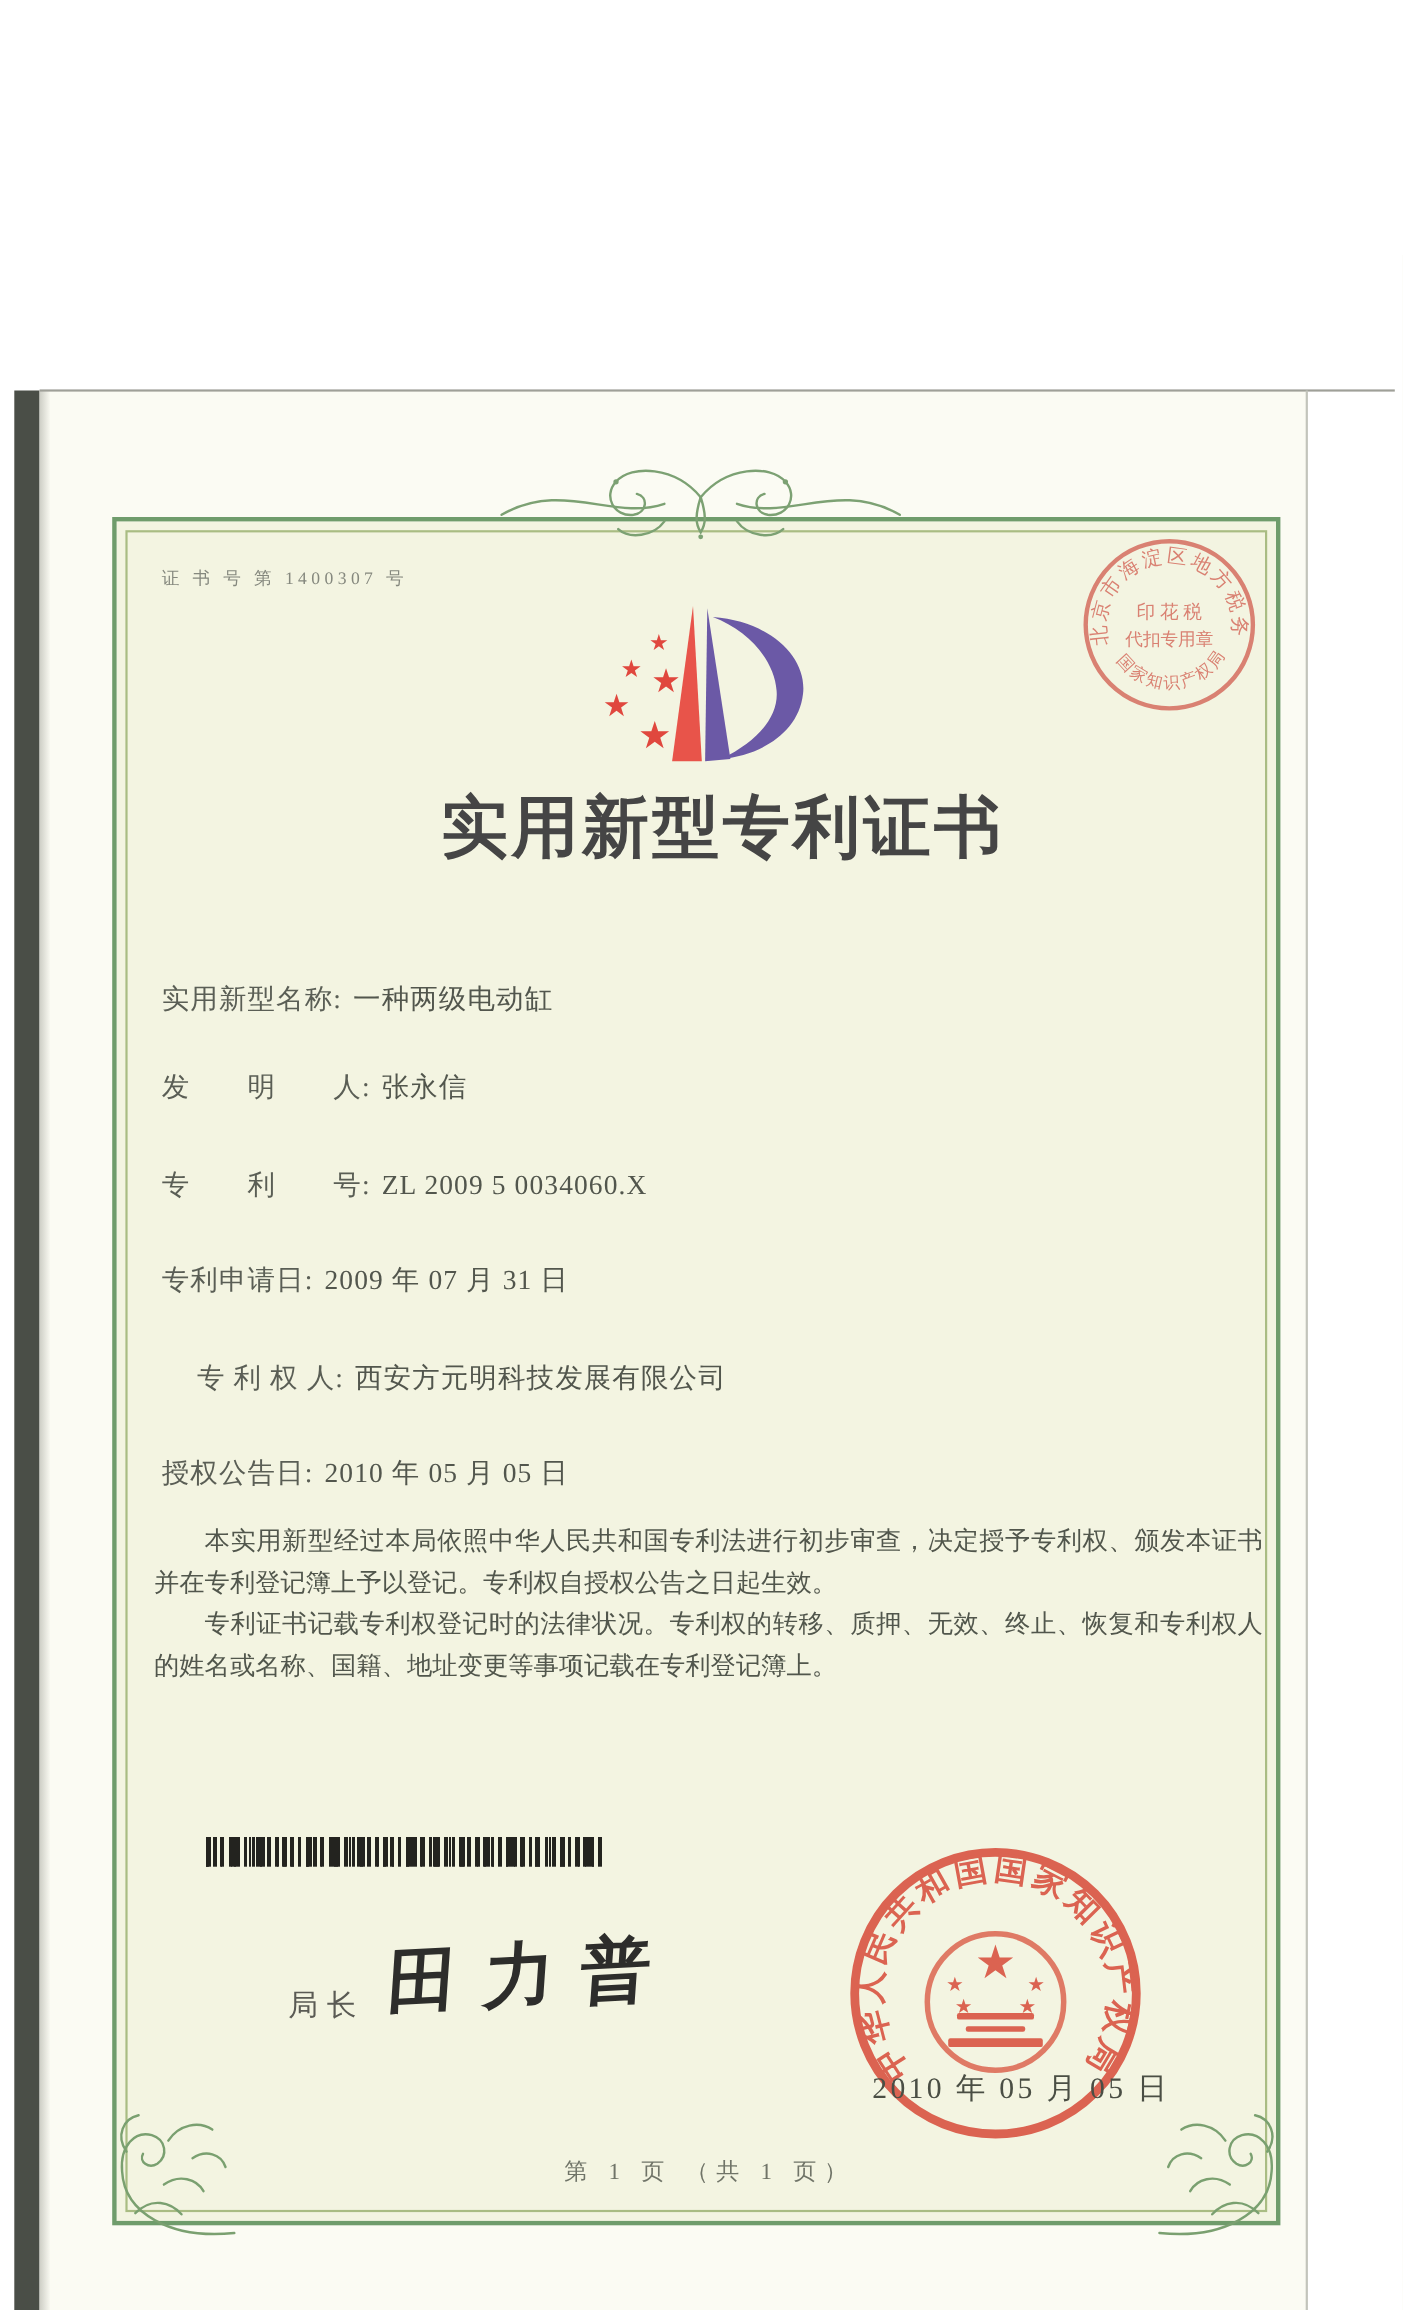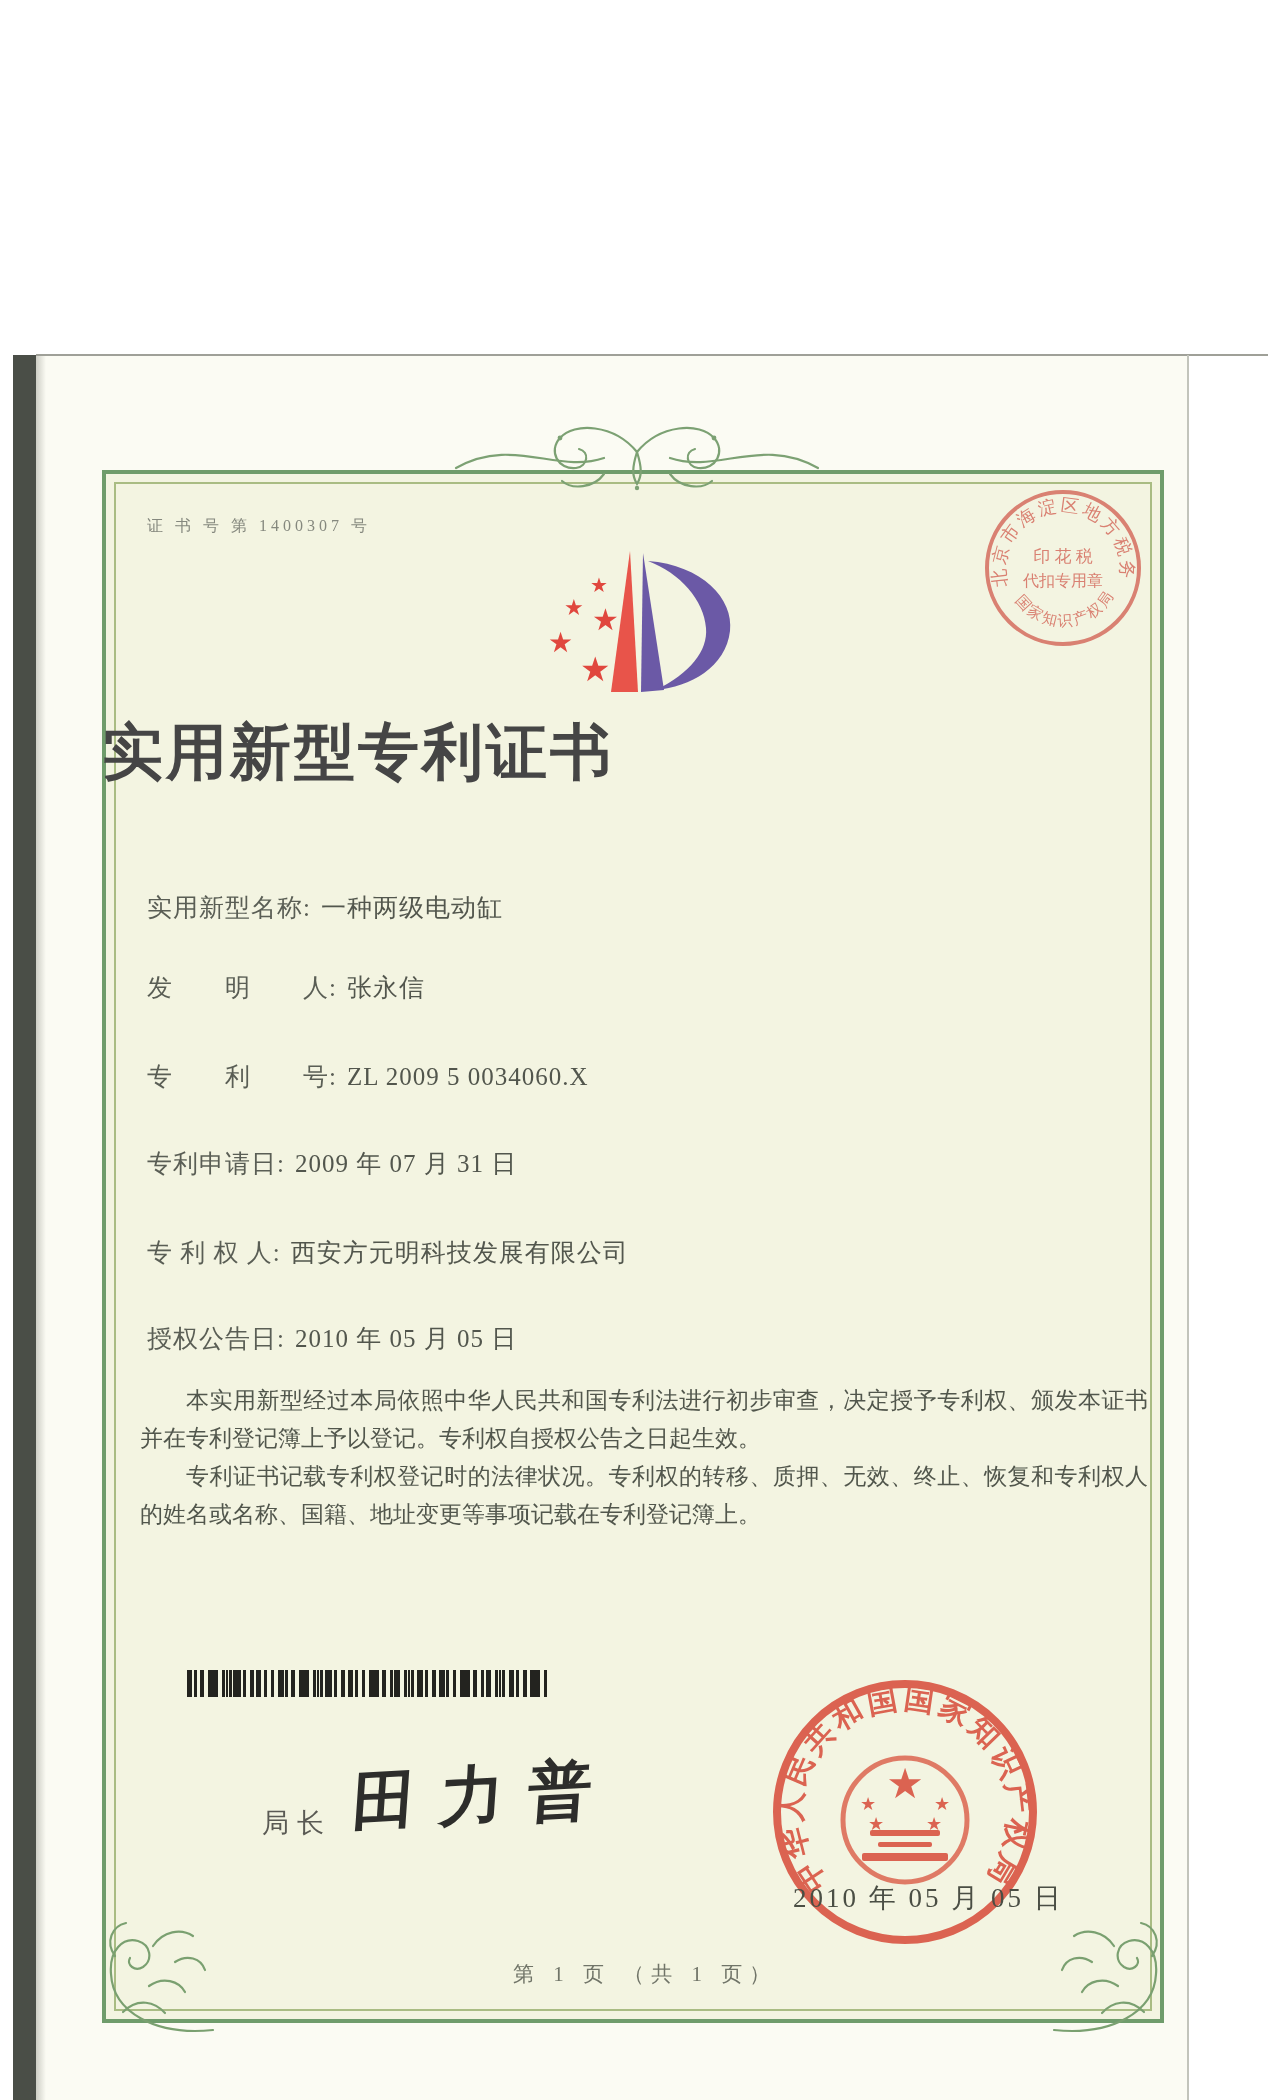--- a/index.html
+++ b/index.html
@@ -19,22 +19,22 @@
         border:4px solid #6f9c6b;box-sizing:border-box;}
   .frame-inner{position:absolute;left:114px;top:482px;width:1038px;height:1529px;
         border:2px solid #a9bc83;box-sizing:border-box;}
   .ornament{position:absolute;pointer-events:none;}
   
   .cert-no{position:absolute;left:147px;top:516px;font-size:16px;letter-spacing:4px;color:#85887e;}
   
   .logo{position:absolute;left:540px;top:545px;width:210px;height:155px;}
   .logo .star{position:absolute;color:#e0473e;line-height:1;}
   
-  .title{position:absolute;left:102px;top:712px;width:1062px;
-        font-size:61px;font-weight:bold;letter-spacing:3px;color:#454545;}
+  .title{position:absolute;left:102px;top:712px;width:1062px;text-align:center;
+        font-size:61px;font-weight:bold;letter-spacing:3px;color:#454545;padding-left:24px;}
   
   .field{position:absolute;left:147px;font-size:25px;color:#5a5e55;letter-spacing:1px;white-space:nowrap;}
   .field .val{color:#52564d;margin-left:10px;}
   
   .body-text{position:absolute;left:140px;top:1382px;width:1008px;font-size:23px;
         line-height:38px;color:#51564c;text-align:justify;}
   .body-text p{margin:0;text-indent:2em;}
   
   .barcode{position:absolute;left:187px;top:1670px;width:362px;height:27px;
      background-image:
@@ -128,21 +128,21 @@
   </div>
   <div class="field" style="top:971px;">
     <span>发　　明　　人:</span><span class="val">张永信</span>
   </div>
   <div class="field" style="top:1060px;">
     <span>专　　利　　号:</span><span class="val">ZL 2009 5 0034060.X</span>
   </div>
   <div class="field" style="top:1147px;">
     <span>专利申请日:</span><span class="val">2009 年 07 月 31 日</span>
   </div>
-  <div class="field" style="top:1236px;">
+  <div class="field" style="top:1236px;margin-left:32px;">
     <span>专 利 权 人:</span><span class="val">西安方元明科技发展有限公司</span>
   </div>
   <div class="field" style="top:1322px;">
     <span>授权公告日:</span><span class="val">2010 年 05 月 05 日</span>
   </div>
 
   <div class="body-text">
     <p>本实用新型经过本局依照中华人民共和国专利法进行初步审查，决定授予专利权、颁发本证书并在专利登记簿上予以登记。专利权自授权公告之日起生效。</p>
     <p>专利证书记载专利权登记时的法律状况。专利权的转移、质押、无效、终止、恢复和专利权人的姓名或名称、国籍、地址变更等事项记载在专利登记簿上。</p>
   </div>

